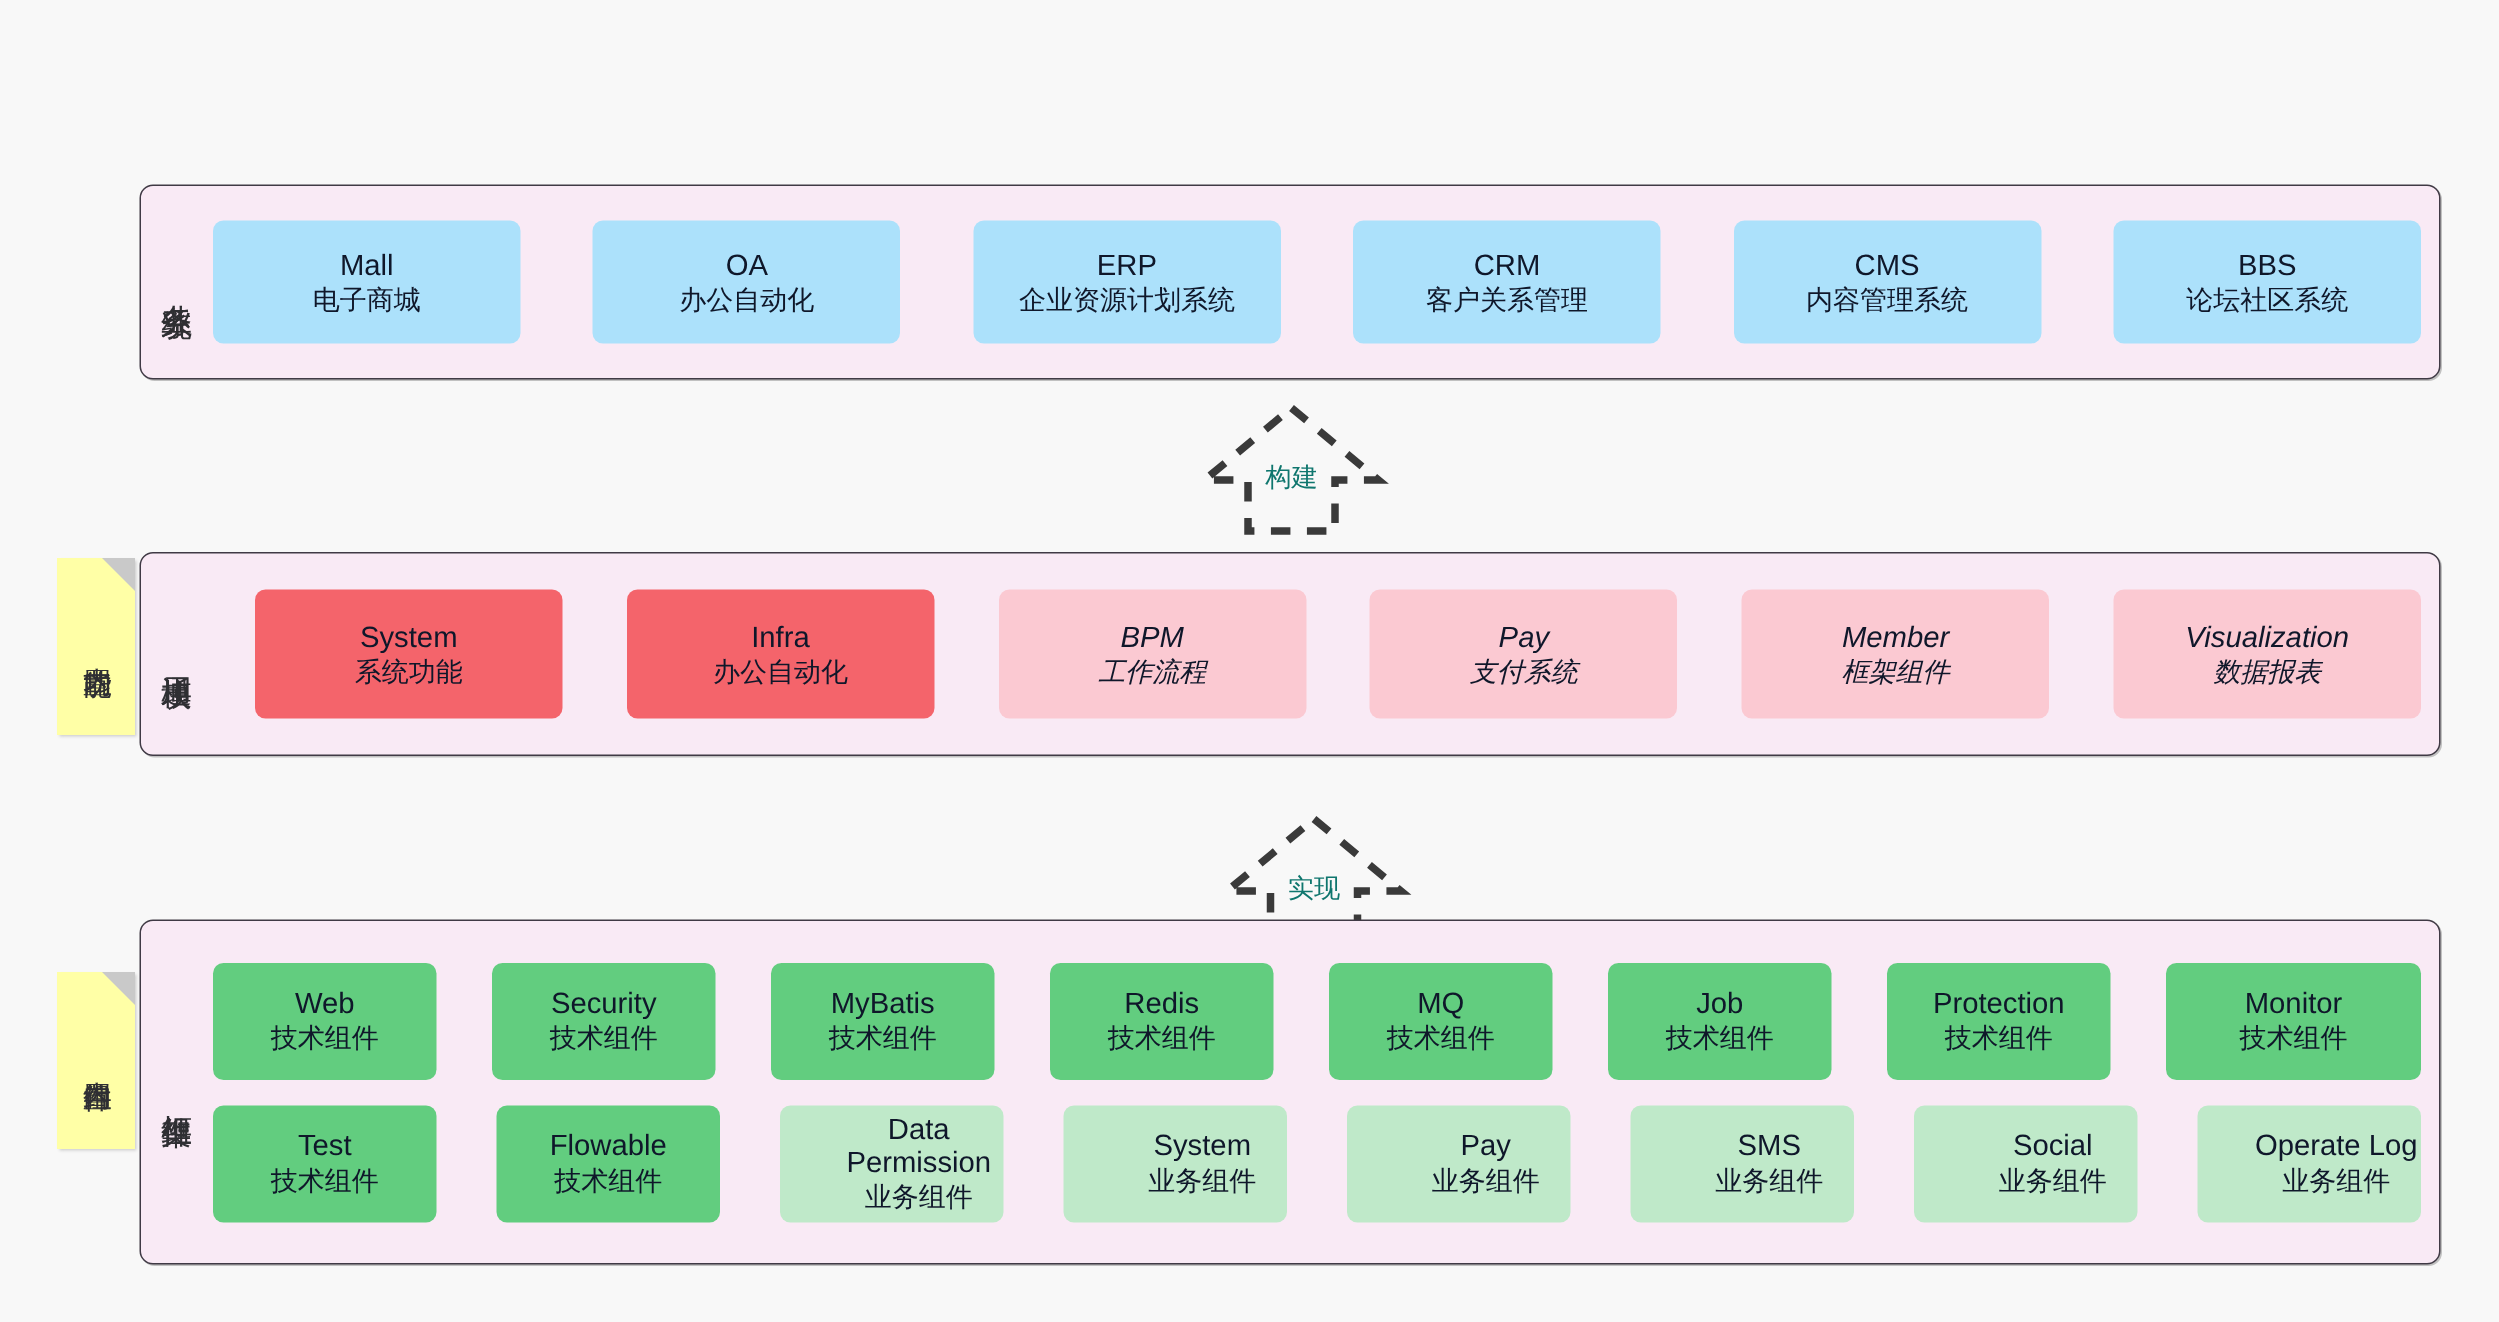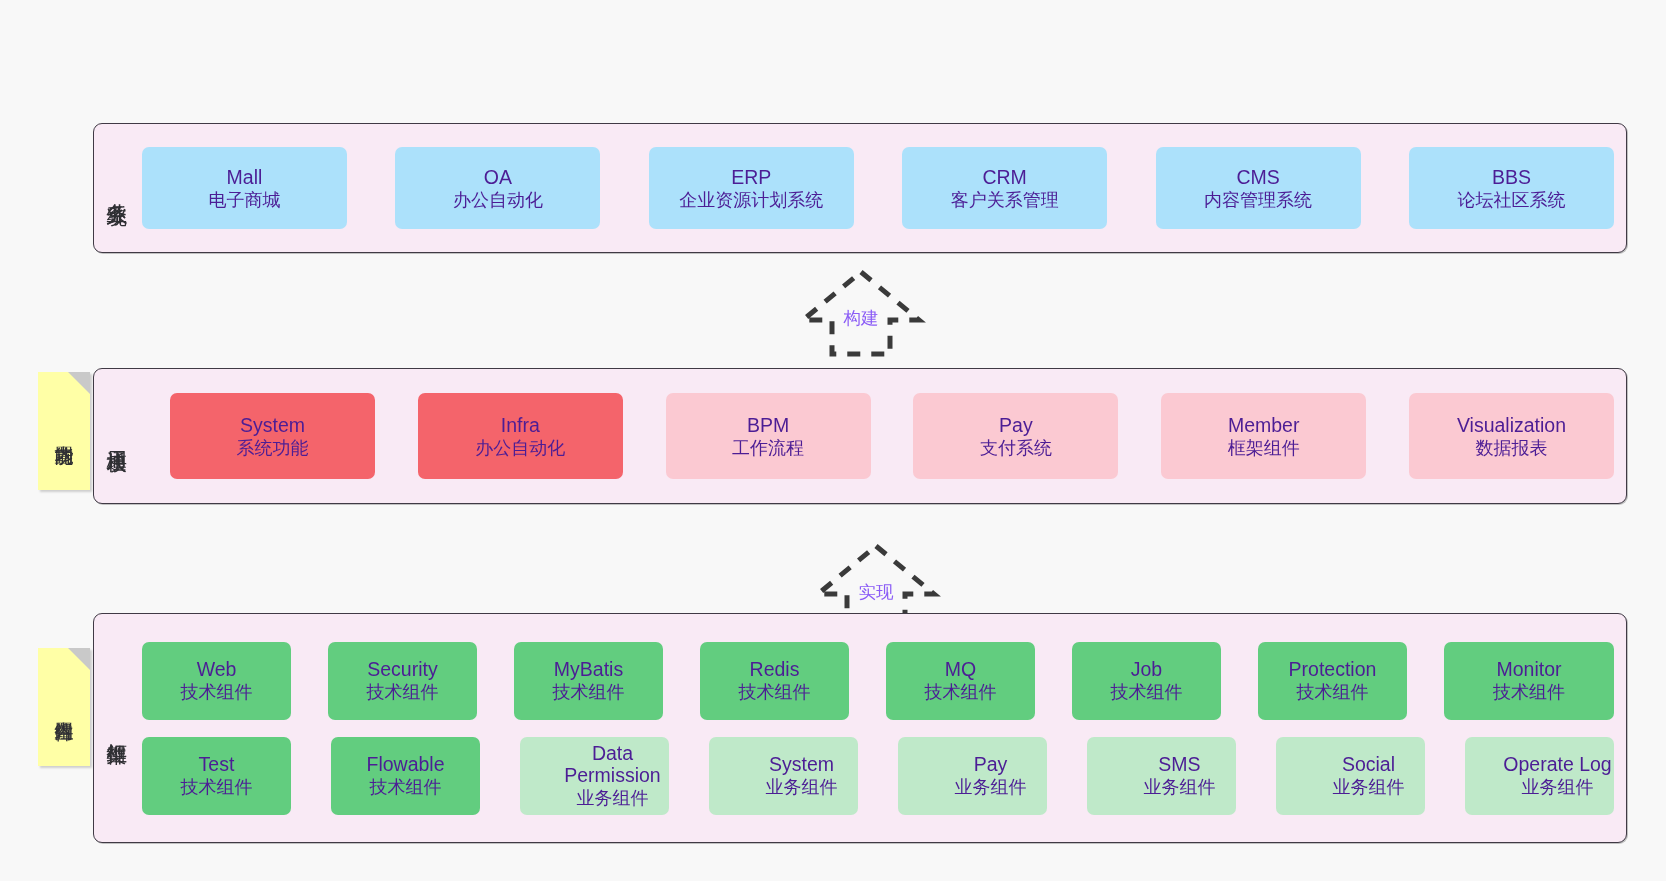--- a/index.html
+++ b/index.html
@@ -52,30 +52,30 @@
   }
 
   
   .node {
     border-radius: 7px;
     display: flex;
     flex-direction: column;
     align-items: center;
     justify-content: center;
     text-align: center;
-    color: #4c1d95;
+    color: #0f172a;
     line-height: 1.24;
     user-select: none;
   }
   .node .en { font-size: 19.5px; }
   .node .cn { font-size: 18px; }
 
   .biz-node   { background: #ace1fb; height: 82px; }
   .mod-strong { background: #f4646b; height: 86px; }
-  .mod-soft   { background: #fbc9d2; height: 86px; }
+  .mod-soft   { background: #fbc9d2; height: 86px; font-style: italic; }
   .tech-node  { background: #62cd7f; height: 78px; }
   .svc-node   { background: #bfe9c9; height: 78px; padding-left: 36px; }
 
   
   .sticky {
     position: absolute;
     background: #ffffa6;
     box-shadow: 1.5px 1.5px 2px rgba(0,0,0,0.17);
     display: flex;
     align-items: center;
@@ -99,21 +99,21 @@
 
   
   .arrow { position: absolute; }
   .arrow svg { display: block; overflow: visible; }
   .arrow .arrow-label {
     position: absolute;
     left: 0; right: 0;
     top: 38px;
     text-align: center;
     font-size: 17.5px;
-    color: #8b5cf6;
+    color: #0f766e;
     white-space: nowrap;
     user-select: none;
   }
 </style>
 </head>
 <body>
 
 <div id="stage">
 
   <div class="layer" id="layer-0" style="left:93px; top:123px; width:1534px; height:130px;">

